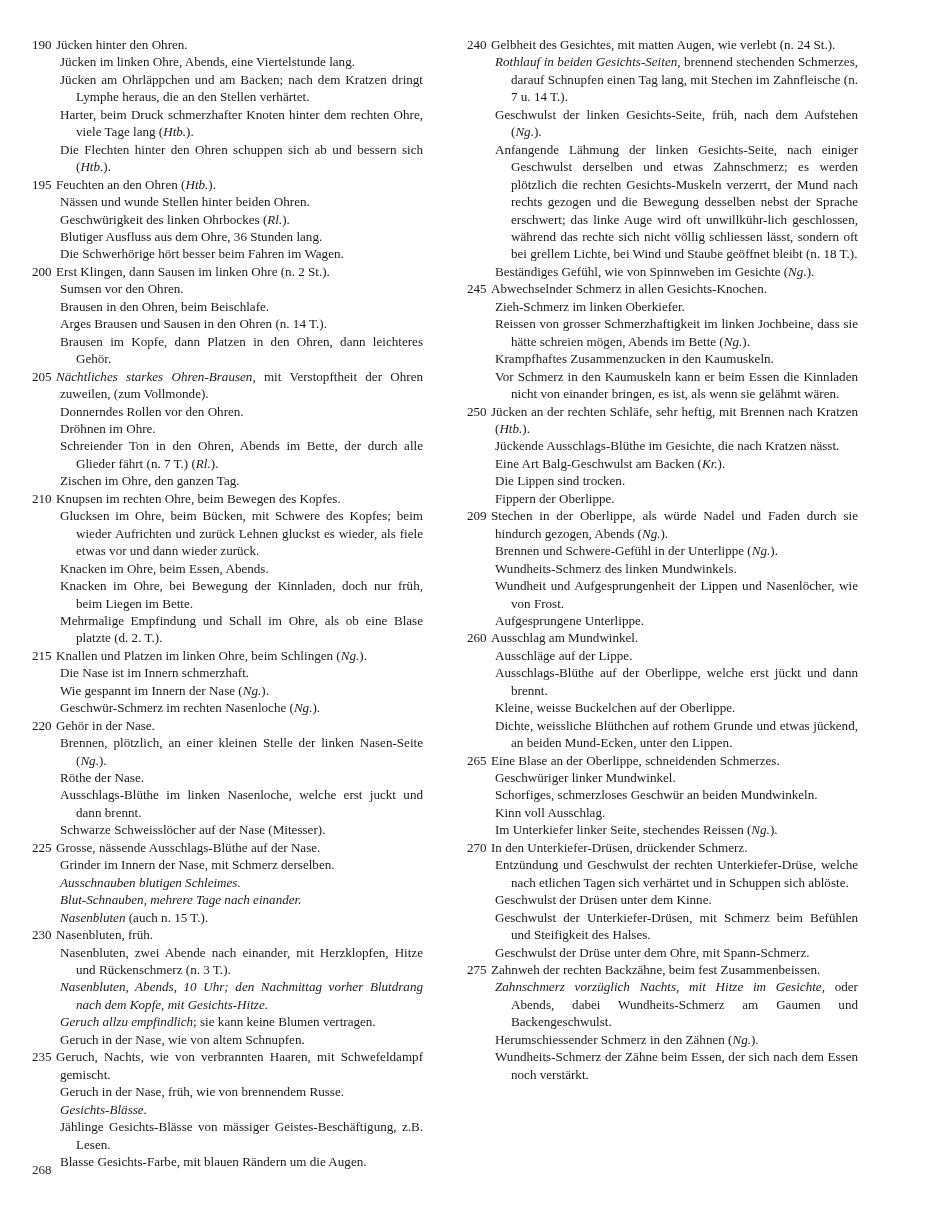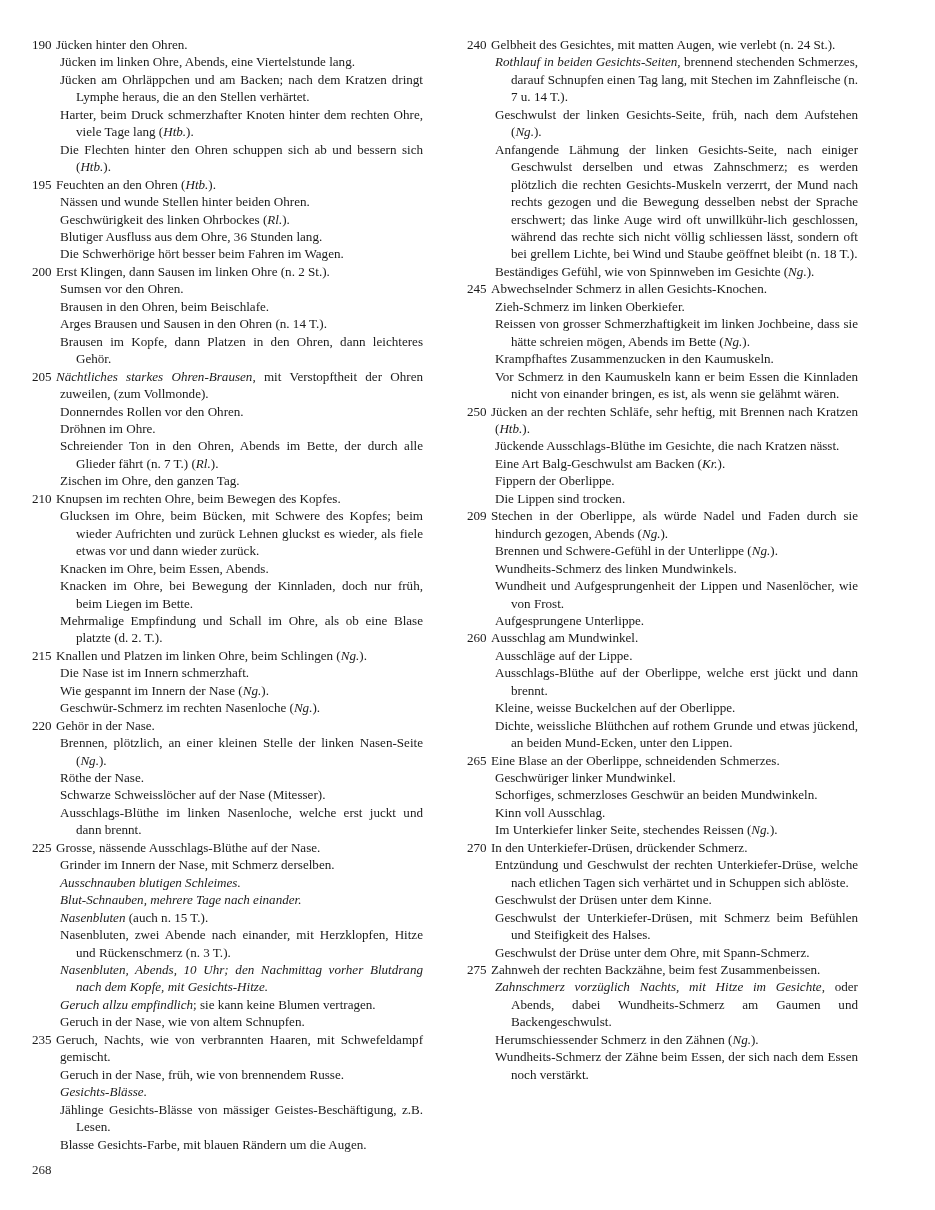--- a/index.html
+++ b/index.html
@@ -108,27 +108,28 @@
         <p class="sub last-line-left">Knacken im Ohre, beim Essen, Abends.</p>
         <p class="sub last-line-left">Knacken im Ohre, bei Bewegung der Kinnladen, doch nur früh, beim Liegen im Bette.</p>
         <p class="sub last-line-left">Mehrmalige Empfindung und Schall im Ohre, als ob eine Blase platzte (d. 2. T.).</p>
         <p class="entry last-line-left"><span class="num">215</span><span>Knallen und Platzen im linken Ohre, beim Schlingen (<em>Ng.</em>).</span></p>
         <p class="sub last-line-left">Die Nase ist im Innern schmerzhaft.</p>
         <p class="sub last-line-left">Wie gespannt im Innern der Nase (<em>Ng.</em>).</p>
         <p class="sub last-line-left">Geschwür-Schmerz im rechten Nasenloche (<em>Ng.</em>).</p>
         <p class="entry last-line-left"><span class="num">220</span><span>Gehör in der Nase.</span></p>
         <p class="sub last-line-left">Brennen, plötzlich, an einer kleinen Stelle der linken Nasen-Seite (<em>Ng.</em>).</p>
         <p class="sub last-line-left">Röthe der Nase.</p>
+        <p class="sub last-line-left">Ausschlags-Blüthe im linken Nasenloche, welche erst juckt und dann brennt.</p>
         <p class="sub last-line-left">Schwarze Schweisslöcher auf der Nase (Mitesser).</p>
-        <p class="sub last-line-left">Ausschlags-Blüthe im linken Nasenloche, welche erst juckt und dann brennt.</p>
         <p class="entry last-line-left"><span class="num">225</span><span>Grosse, nässende Ausschlags-Blüthe auf der Nase.</span></p>
         <p class="sub last-line-left">Grinder im Innern der Nase, mit Schmerz derselben.</p>
         <p class="sub last-line-left"><em>Ausschnauben blutigen Schleimes.</em></p>
         <p class="sub last-line-left"><em>Blut-Schnauben, mehrere Tage nach einander.</em></p>
         <p class="sub last-line-left"><em>Nasenbluten</em> (auch n. 15 T.).</p>
+        <p class="entry last-line-left"><span class="num">230</span><span>Nasenbluten, früh.</span></p>
         <p class="sub last-line-left">Nasenbluten, zwei Abende nach einander, mit Herzklopfen, Hitze und Rückenschmerz (n. 3 T.).</p>
         <p class="sub last-line-left"><em>Nasenbluten, Abends, 10 Uhr; den Nachmittag vorher Blutdrang nach dem Kopfe, mit Gesichts-Hitze.</em></p>
         <p class="sub last-line-left"><em>Geruch allzu empfindlich</em>; sie kann keine Blumen vertragen.</p>
         <p class="sub last-line-left">Geruch in der Nase, wie von altem Schnupfen.</p>
         <p class="entry flush last-line-left"><span class="num">235</span><span>Geruch, Nachts, wie von verbrannten Haaren, mit Schwefeldampf gemischt.</span></p>
         <p class="sub last-line-left">Geruch in der Nase, früh, wie von brennendem Russe.</p>
         <p class="sub last-line-left"><em>Gesichts-Blässe.</em></p>
         <p class="sub last-line-left">Jählinge Gesichts-Blässe von mässiger Geistes-Beschäftigung, z.B. Lesen.</p>
         <p class="sub last-line-left">Blasse Gesichts-Farbe, mit blauen Rändern um die Augen.</p>
       </div>
@@ -139,22 +140,22 @@
         <p class="sub last-line-left">Anfangende Lähmung der linken Gesichts-Seite, nach einiger Geschwulst derselben und etwas Zahnschmerz; es werden plötzlich die rechten Gesichts-Muskeln verzerrt, der Mund nach rechts gezogen und die Bewegung desselben nebst der Sprache erschwert; das linke Auge wird oft unwillkühr-lich geschlossen, während das rechte sich nicht völlig schliessen lässt, sondern oft bei grellem Lichte, bei Wind und Staube geöffnet bleibt (n. 18 T.).</p>
         <p class="sub last-line-left">Beständiges Gefühl, wie von Spinnweben im Gesichte (<em>Ng.</em>).</p>
         <p class="entry last-line-left"><span class="num">245</span><span>Abwechselnder Schmerz in allen Gesichts-Knochen.</span></p>
         <p class="sub last-line-left">Zieh-Schmerz im linken Oberkiefer.</p>
         <p class="sub last-line-left">Reissen von grosser Schmerzhaftigkeit im linken Jochbeine, dass sie hätte schreien mögen, Abends im Bette (<em>Ng.</em>).</p>
         <p class="sub last-line-left">Krampfhaftes Zusammenzucken in den Kaumuskeln.</p>
         <p class="sub last-line-left">Vor Schmerz in den Kaumuskeln kann er beim Essen die Kinnladen nicht von einander bringen, es ist, als wenn sie gelähmt wären.</p>
         <p class="entry flush last-line-left"><span class="num">250</span><span>Jücken an der rechten Schläfe, sehr heftig, mit Brennen nach Kratzen (<em>Htb.</em>).</span></p>
         <p class="sub last-line-left">Jückende Ausschlags-Blüthe im Gesichte, die nach Kratzen nässt.</p>
         <p class="sub last-line-left">Eine Art Balg-Geschwulst am Backen (<em>Kr.</em>).</p>
+        <p class="sub last-line-left">Die Lippen sind trocken.</p>
         <p class="sub last-line-left">Fippern der Oberlippe.</p>
-        <p class="sub last-line-left">Die Lippen sind trocken.</p>
         <p class="entry flush last-line-left"><span class="num">209</span><span>Stechen in der Oberlippe, als würde Nadel und Faden durch sie hindurch gezogen, Abends (<em>Ng.</em>).</span></p>
         <p class="sub last-line-left">Brennen und Schwere-Gefühl in der Unterlippe (<em>Ng.</em>).</p>
         <p class="sub last-line-left">Wundheits-Schmerz des linken Mundwinkels.</p>
         <p class="sub last-line-left">Wundheit und Aufgesprungenheit der Lippen und Nasenlöcher, wie von Frost.</p>
         <p class="sub last-line-left">Aufgesprungene Unterlippe.</p>
         <p class="entry last-line-left"><span class="num">260</span><span>Ausschlag am Mundwinkel.</span></p>
         <p class="sub last-line-left">Ausschläge auf der Lippe.</p>
         <p class="sub last-line-left">Ausschlags-Blüthe auf der Oberlippe, welche erst jückt und dann brennt.</p>
         <p class="sub last-line-left">Kleine, weisse Buckelchen auf der Oberlippe.</p>
         <p class="sub last-line-left">Dichte, weissliche Blüthchen auf rothem Grunde und etwas jückend, an beiden Mund-Ecken, unter den Lippen.</p>

